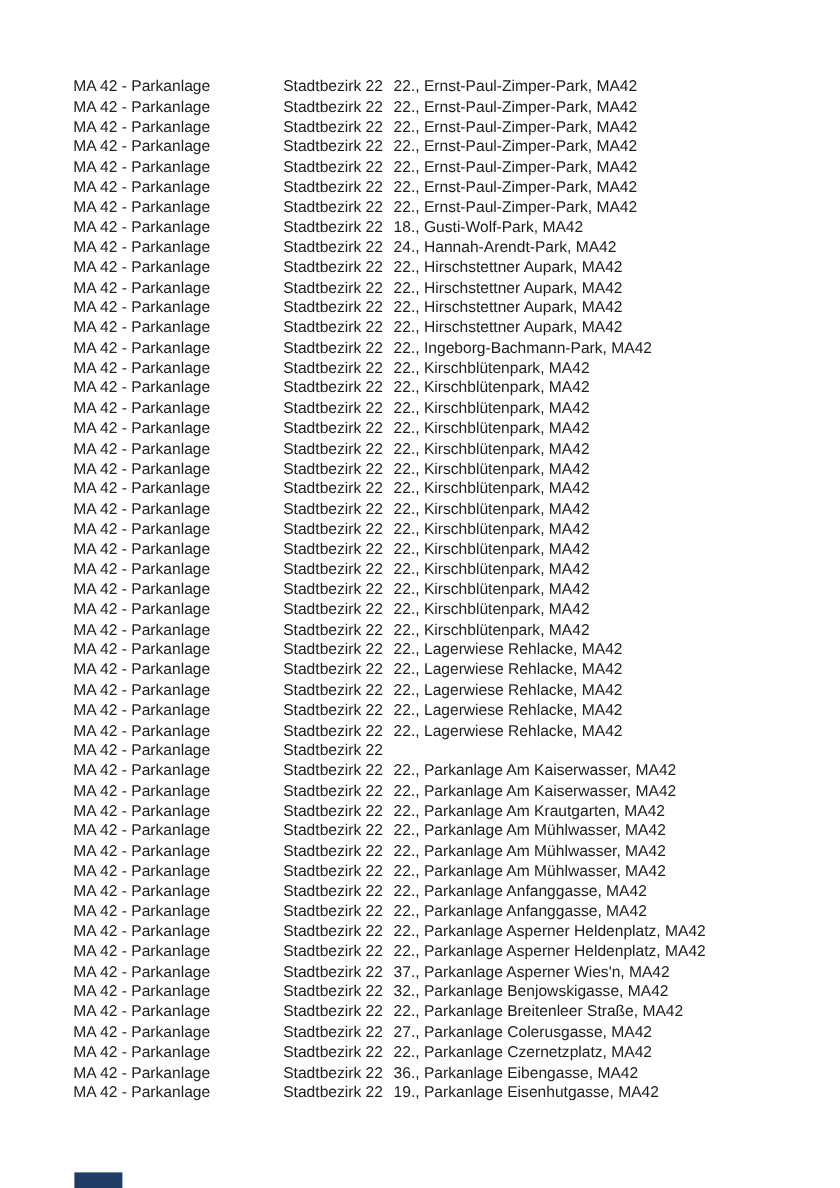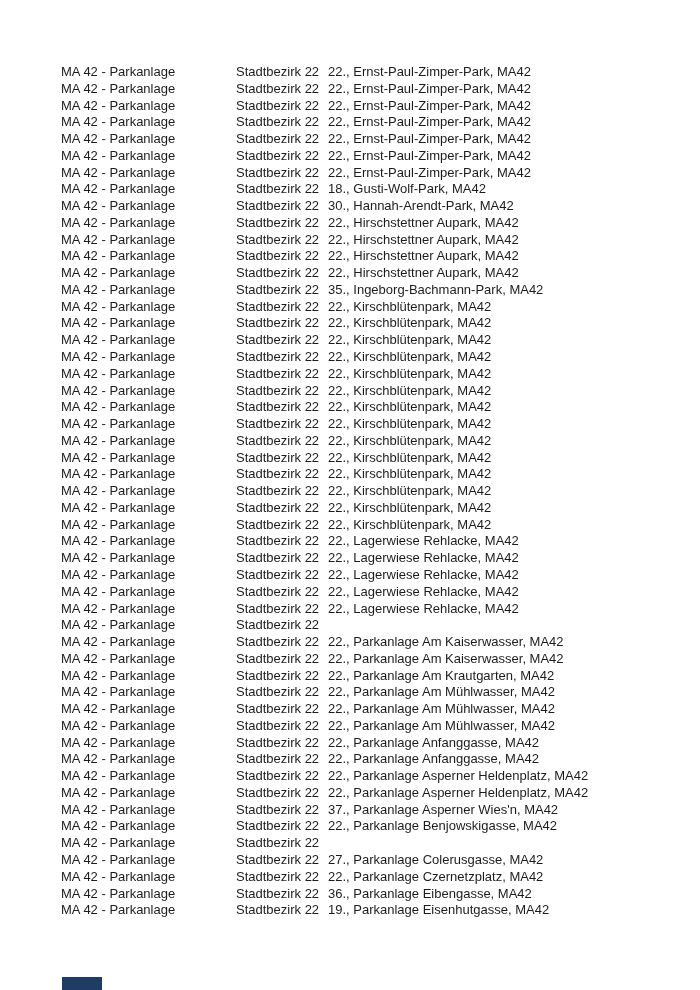--- a/index.html
+++ b/index.html
@@ -92,21 +92,21 @@
 
       <div class="row">
         <span class="cell">MA 42 - Parkanlage</span>
         <span class="cell">Stadtbezirk 22</span>
         <span class="cell">18., Gusti-Wolf-Park, MA42</span>
       </div>
 
       <div class="row">
         <span class="cell">MA 42 - Parkanlage</span>
         <span class="cell">Stadtbezirk 22</span>
-        <span class="cell">30., Hannah-Arendt-Park, MA42</span>
+        <span class="cell">24., Hannah-Arendt-Park, MA42</span>
       </div>
 
       <div class="row">
         <span class="cell">MA 42 - Parkanlage</span>
         <span class="cell">Stadtbezirk 22</span>
         <span class="cell">22., Hirschstettner Aupark, MA42</span>
       </div>
 
       <div class="row">
         <span class="cell">MA 42 - Parkanlage</span>
@@ -122,21 +122,21 @@
 
       <div class="row">
         <span class="cell">MA 42 - Parkanlage</span>
         <span class="cell">Stadtbezirk 22</span>
         <span class="cell">22., Hirschstettner Aupark, MA42</span>
       </div>
 
       <div class="row">
         <span class="cell">MA 42 - Parkanlage</span>
         <span class="cell">Stadtbezirk 22</span>
-        <span class="cell">35., Ingeborg-Bachmann-Park, MA42</span>
+        <span class="cell">22., Ingeborg-Bachmann-Park, MA42</span>
       </div>
 
       <div class="row">
         <span class="cell">MA 42 - Parkanlage</span>
         <span class="cell">Stadtbezirk 22</span>
         <span class="cell">22., Kirschblütenpark, MA42</span>
       </div>
 
       <div class="row">
         <span class="cell">MA 42 - Parkanlage</span>
@@ -313,26 +313,27 @@
 
       <div class="row">
         <span class="cell">MA 42 - Parkanlage</span>
         <span class="cell">Stadtbezirk 22</span>
         <span class="cell">37., Parkanlage Asperner Wies'n, MA42</span>
       </div>
 
       <div class="row">
         <span class="cell">MA 42 - Parkanlage</span>
         <span class="cell">Stadtbezirk 22</span>
-        <span class="cell">22., Parkanlage Benjowskigasse, MA42</span>
-      </div>
-
-      <div class="row">
-        <span class="cell">MA 42 - Parkanlage</span>
-        <span class="cell">Stadtbezirk 22</span>
+        <span class="cell">32., Parkanlage Benjowskigasse, MA42</span>
+      </div>
+
+      <div class="row">
+        <span class="cell">MA 42 - Parkanlage</span>
+        <span class="cell">Stadtbezirk 22</span>
+        <span class="cell">22., Parkanlage Breitenleer Straße, MA42</span>
       </div>
 
       <div class="row">
         <span class="cell">MA 42 - Parkanlage</span>
         <span class="cell">Stadtbezirk 22</span>
         <span class="cell">27., Parkanlage Colerusgasse, MA42</span>
       </div>
 
       <div class="row">
         <span class="cell">MA 42 - Parkanlage</span>

